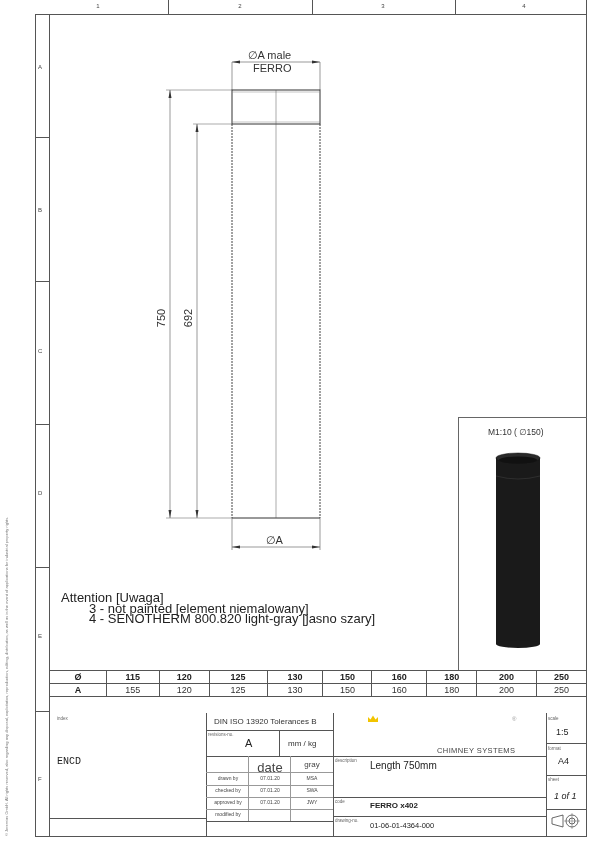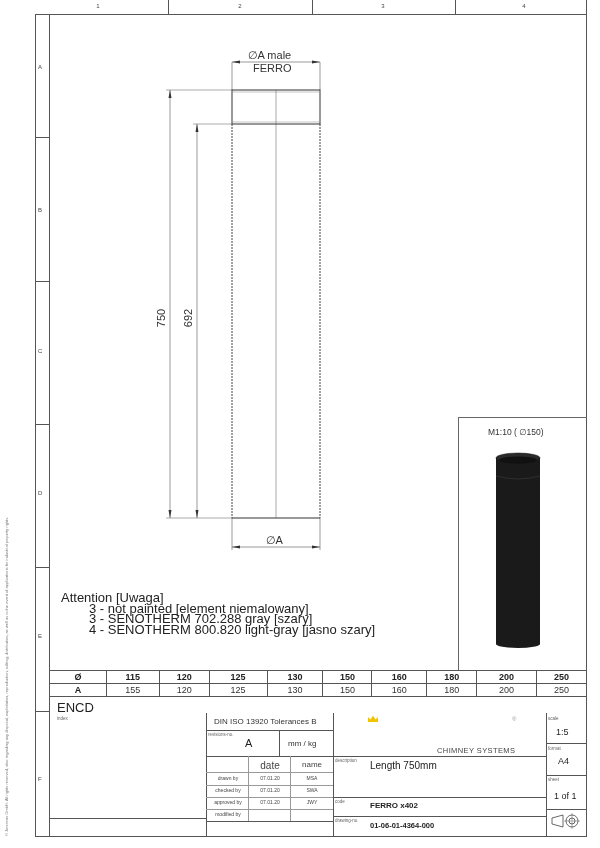--- a/index.html
+++ b/index.html
@@ -107,21 +107,20 @@
   <rect x="6" y="8" width="44" height="186" fill="#1a1a1a"></rect>
   <ellipse cx="28" cy="194" rx="22" ry="4" fill="#1a1a1a"></ellipse>
   <ellipse cx="28" cy="8" rx="22" ry="5" fill="#2a2a2a" stroke="#111" stroke-width="0.5"></ellipse>
   <path d="M6,26 Q28,32 50,26" stroke="#333" stroke-width="0.8" fill="none"></path>
   <ellipse cx="28" cy="10" rx="19" ry="3.5" fill="#111"></ellipse>
 </svg>
 
 <div class="notes">
   <div>Attention [Uwaga]</div>
   <div class="indent">3 - not painted [element niemalowany]</div>
-  <div class="indent">3 - SENOTHERM 702.288 gray [szary]</div>
   <div class="indent">4 - SENOTHERM 800.820 light-gray [jasno szary]</div>
 </div>
 
 <table class="tbl" style="left:49px;top:670px;width:538px;">
   <colgroup>
     <col style="width:57px">
       <col style="width:53px">
       <col style="width:50px">
       <col style="width:58px">
       <col style="width:56px">
@@ -181,29 +180,29 @@
   <div class="line" style="left:284px;top:43px;width:213px;height:1px;"></div>
   <div class="line" style="left:284px;top:84px;width:213px;height:1px;"></div>
   <div class="line" style="left:284px;top:103px;width:213px;height:1px;"></div>
 
   <div class="line" style="left:497px;top:30px;width:41px;height:1px;"></div>
   <div class="line" style="left:497px;top:62px;width:41px;height:1px;"></div>
   <div class="line" style="left:497px;top:96px;width:41px;height:1px;"></div>
 </div>
 
 <span class="tb-label" style="left:57px;top:716px;">index</span>
-<span class="txt" style="left:57px;top:700px;font-size:13px;">ENCD</span>
+<span class="txt" style="left:57px;top:756px;font-size:10px;font-family:Liberation Mono, monospace;">ENCD</span>
 
 <span class="txt" style="left:214px;top:717px;font-size:8px;color:#333;">DIN ISO 13920 Tolerances B</span>
 <span class="tb-label" style="left:208px;top:732px;">revisions-no.</span>
 <span class="txt" style="left:245px;top:737px;font-size:11px;">A</span>
 <span class="txt" style="left:288px;top:739px;font-size:8px;color:#333;">mm / kg</span>
 
-<span class="tb-small" style="left:249px;top:760px;width:42px;font-size:10px;">date</span>
-<span class="tb-small" style="left:291px;top:760px;width:42px;font-size:8px;">name</span>
+<span class="tb-small" style="left:249px;top:760px;width:42px;font-size:13px;">date</span>
+<span class="tb-small" style="left:291px;top:760px;width:42px;font-size:8px;">gray</span>
 
 <span class="tb-small" style="left:207px;top:775px;width:42px;font-size:5px;">drawn by</span>
 <span class="tb-small" style="left:249px;top:775px;width:42px;font-size:5px;">07.01.20</span>
 <span class="tb-small" style="left:291px;top:775px;width:42px;font-size:5px;">MSA</span>
 <span class="tb-small" style="left:207px;top:787px;width:42px;font-size:5px;">checked by</span>
 <span class="tb-small" style="left:249px;top:787px;width:42px;font-size:5px;">07.01.20</span>
 <span class="tb-small" style="left:291px;top:787px;width:42px;font-size:5px;">SWA</span>
 <span class="tb-small" style="left:207px;top:799px;width:42px;font-size:5px;">approved by</span>
 <span class="tb-small" style="left:249px;top:799px;width:42px;font-size:5px;">07.01.20</span>
 <span class="tb-small" style="left:291px;top:799px;width:42px;font-size:5px;">JWY</span>
@@ -215,28 +214,28 @@
   </svg>
   <span class="txt" style="left:145px;top:3px;font-size:6px;color:#999;">®</span>
   <span class="txt" style="left:70px;top:33px;font-size:7.5px;color:#444;letter-spacing:0.4px;">CHIMNEY SYSTEMS</span>
 </div>
 
 <span class="tb-label" style="left:335px;top:758px;">description</span>
 <span class="txt" style="left:370px;top:760px;font-size:10px;">Length 750mm</span>
 <span class="tb-label" style="left:335px;top:799px;">code</span>
 <span class="txt" style="left:370px;top:801px;font-size:8px;font-weight:bold;">FERRO x402</span>
 <span class="tb-label" style="left:335px;top:818px;">drawing-no.</span>
-<span class="txt" style="left:370px;top:821px;font-size:7.5px;font-weight:bold;">01-06-01-4364-000</span>
+<span class="txt" style="left:370px;top:821px;font-size:7.5px;font-weight:normal;">01-06-01-4364-000</span>
 
 <span class="tb-label" style="left:548px;top:716px;">scale</span>
 <span class="txt" style="left:556px;top:727px;font-size:9px;">1:5</span>
 <span class="tb-label" style="left:548px;top:746px;">format</span>
 <span class="txt" style="left:558px;top:756px;font-size:9px;">A4</span>
 <span class="tb-label" style="left:548px;top:777px;">sheet</span>
-<span class="txt" style="left:554px;top:791px;font-size:9px;">1 of 1</span>
+<span class="txt" style="left:554px;top:791px;font-size:9px;font-style:italic;">1 of 1</span>
 
 <svg class="abs" style="left:551px;top:813px;" width="30" height="16">
   <polygon points="1,5 12,2 12,14 1,11" fill="none" stroke="#444" stroke-width="0.8"></polygon>
   <circle cx="21" cy="8" r="6" fill="none" stroke="#444" stroke-width="0.8"></circle>
   <circle cx="21" cy="8" r="3" fill="none" stroke="#444" stroke-width="0.8"></circle>
   <line x1="13" y1="8" x2="29" y2="8" stroke="#444" stroke-width="0.4"></line>
   <line x1="21" y1="0" x2="21" y2="16" stroke="#444" stroke-width="0.4"></line>
 </svg>
 
 </body></html>

